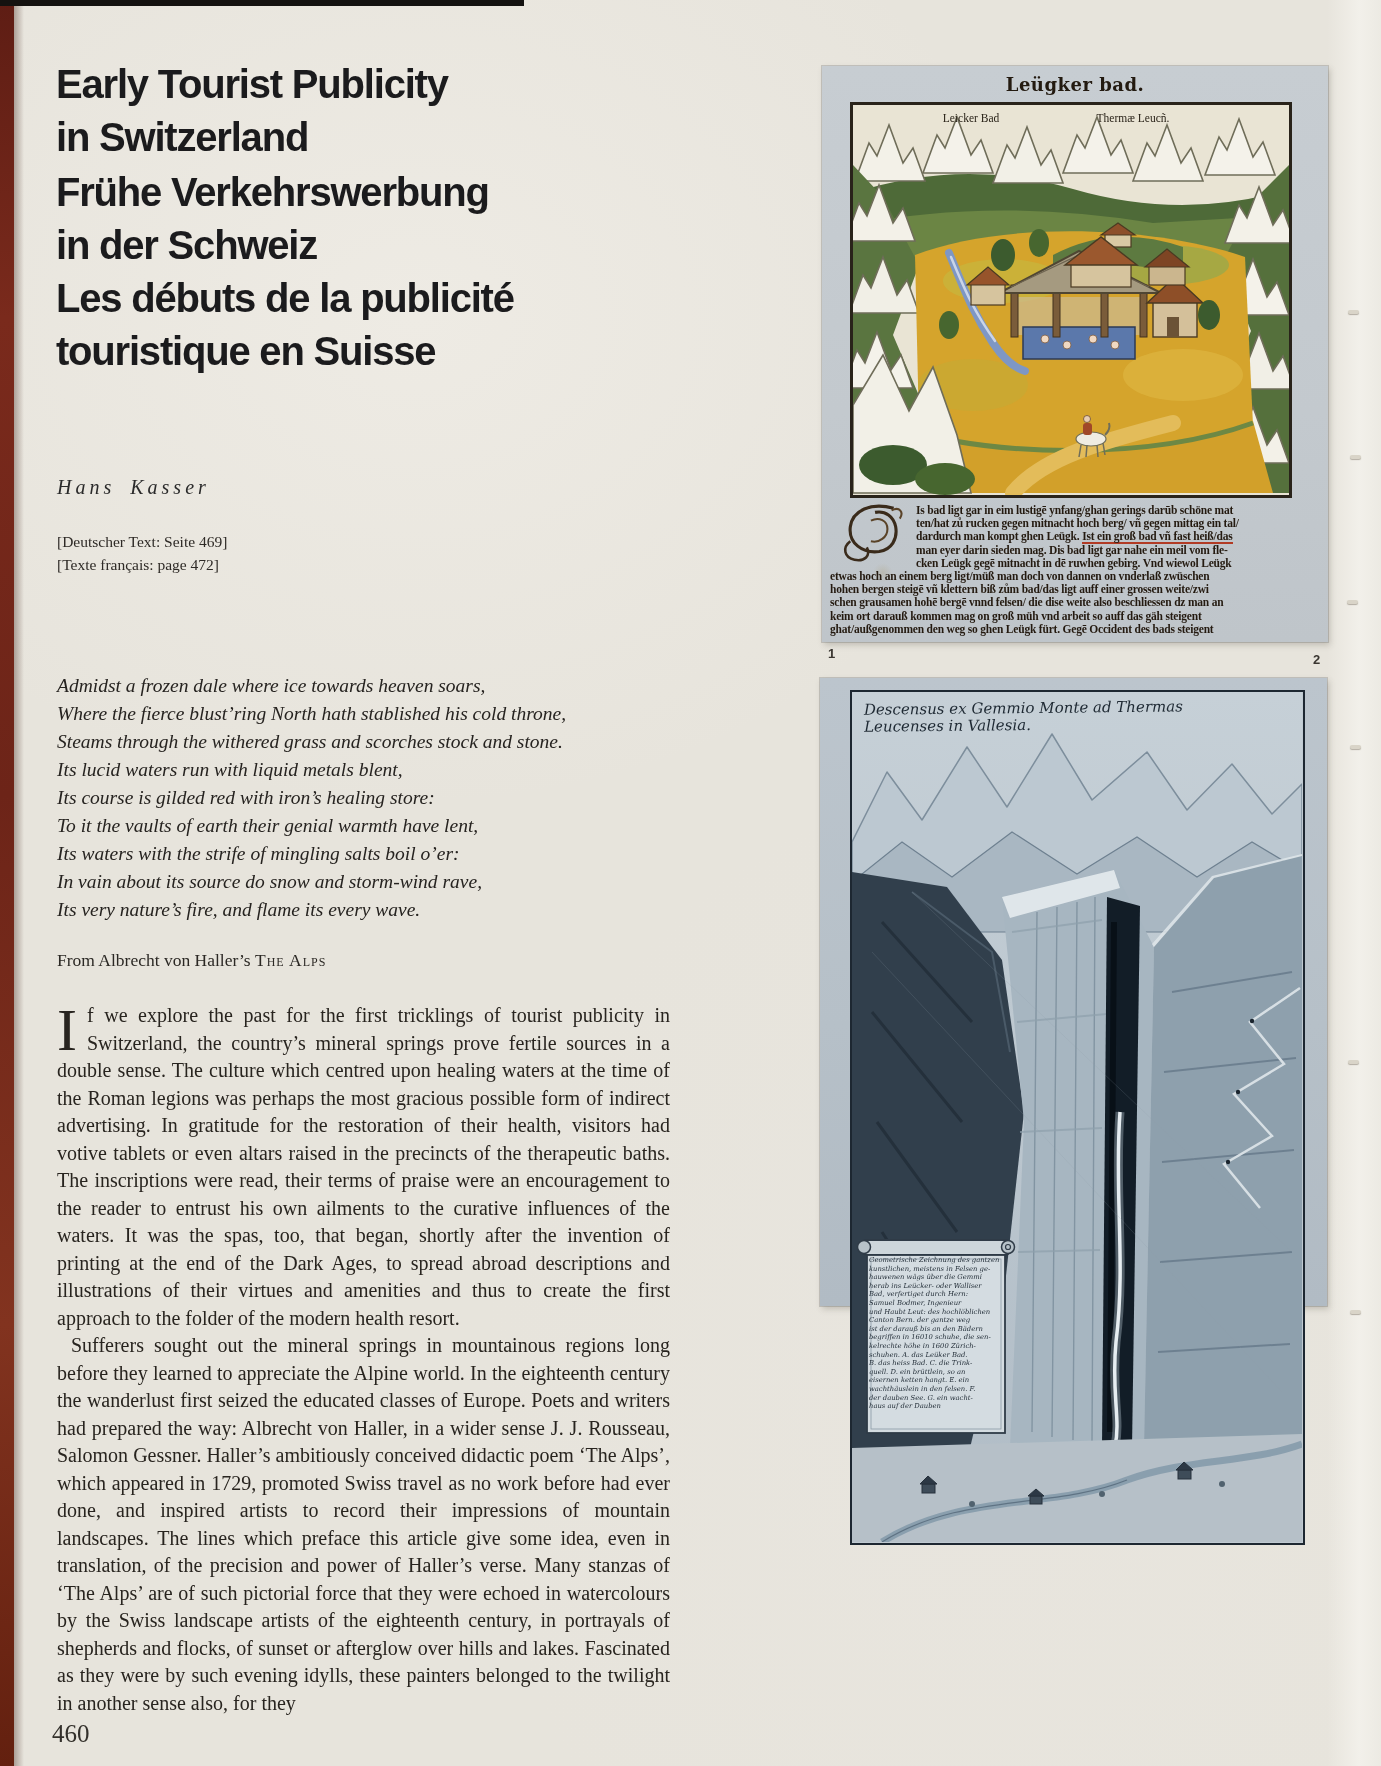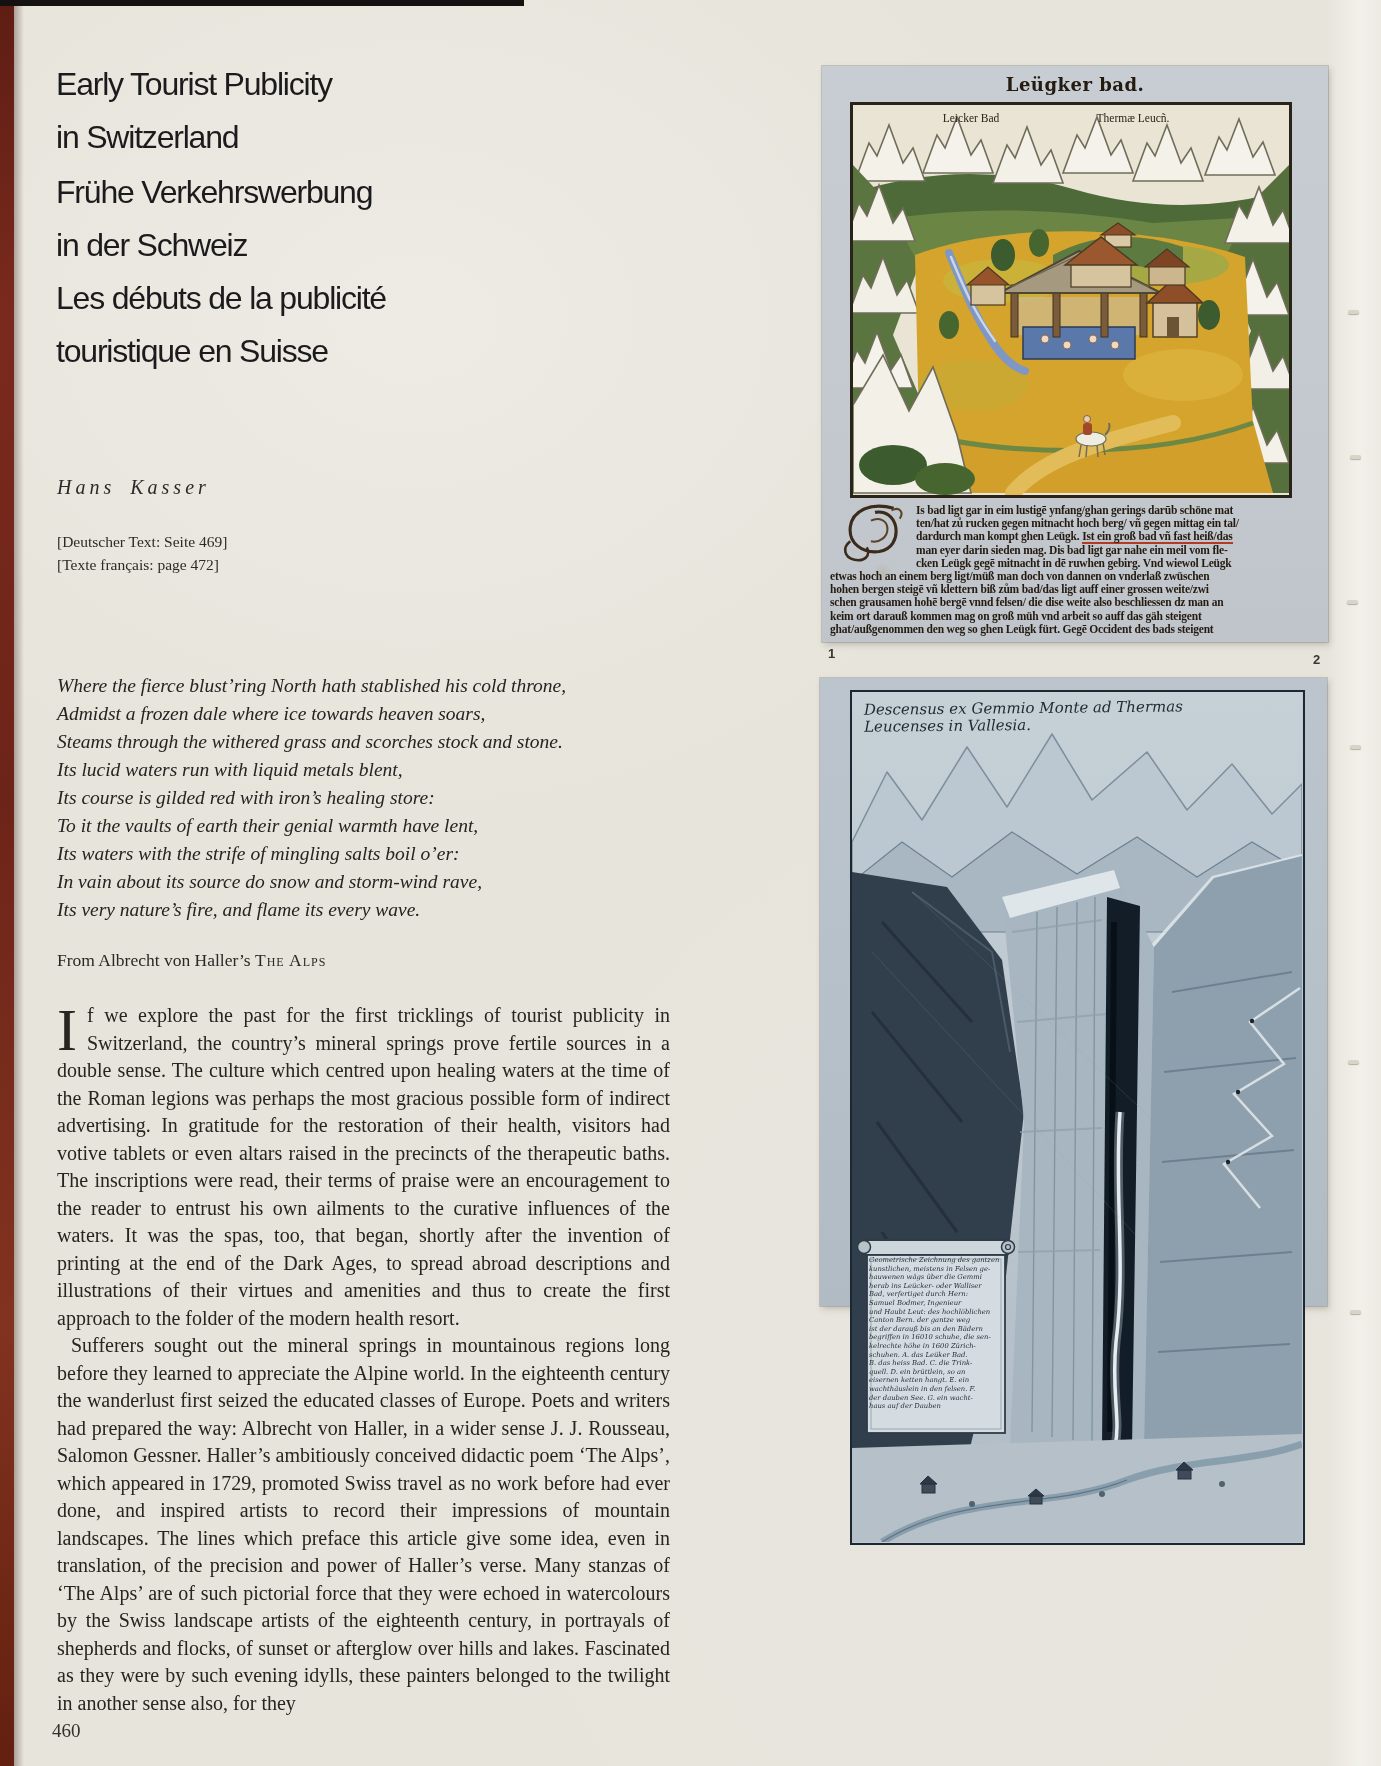--- a/index.html
+++ b/index.html
@@ -13,37 +13,37 @@
   .spine{position:absolute;left:0;top:0;width:14px;height:100%;
     background:linear-gradient(180deg,#5e1d14 0%,#7a2a1c 18%,#6d2418 45%,#82331f 75%,#63200f 100%);}
   .spine-shadow{position:absolute;left:14px;top:0;width:10px;height:100%;
     background:linear-gradient(90deg,rgba(60,30,20,.35),rgba(60,30,20,0));}
   .topbar{position:absolute;left:0;top:0;width:524px;height:6px;background:#141210;}
   .page-edge{position:absolute;right:0;top:0;width:54px;height:100%;
     background:linear-gradient(90deg,rgba(245,243,238,0) 0%,#f2f0ea 60%,#eceae3 100%);}
   .stitch{position:absolute;width:11px;height:4px;border-radius:2px;background:#d9d4c8;
     box-shadow:0 1px 1px rgba(120,110,95,.5);}
   .title{position:absolute;left:56px;margin:0;font-family:"Liberation Sans",sans-serif;
-    font-weight:normal;font-size:32px;line-height:53px;letter-spacing:-1.2px;color:#1b1b1d;}
+    font-weight:bold;font-size:40px;line-height:53px;letter-spacing:-1.2px;color:#1b1b1d;}
   .title span{display:block;}
   .author{position:absolute;left:57px;top:476px;font-style:italic;font-size:20px;
     letter-spacing:4px;word-spacing:6px;color:#2a2a2a;}
   .refs{position:absolute;left:57px;top:531px;font-size:15.5px;line-height:22.5px;color:#2e2a26;}
   .poem{position:absolute;left:57px;top:672px;font-style:italic;font-size:19.5px;
     line-height:28px;color:#262320;}
   .poem span{display:block;}
   .poem-attrib{position:absolute;left:57px;top:950px;font-size:17.5px;color:#2b2824;}
   .poem-attrib .sc{font-variant:small-caps;letter-spacing:1px;}
   .bodytext{position:absolute;left:57px;top:1002px;width:613px;font-size:20px;
     line-height:27.5px;text-align:justify;color:#28241f;}
   .bodytext p{margin:0;}
   .bodytext p + p{text-indent:14px;}
   .dropcap{float:left;font-size:60px;line-height:48px;padding:4px 10px 0 0;
     font-family:"Liberation Serif",serif;color:#28241f;}
-  .pageno{position:absolute;left:52px;top:1720px;font-size:19px;color:#33302b;}
+  .pageno{position:absolute;left:52px;top:1720px;font-size:25px;color:#33302b;}
   
   .fig1{position:absolute;left:822px;top:66px;width:506px;height:576px;
     background:
       radial-gradient(circle 18px at 82% 29%, rgba(190,160,90,.45), rgba(190,160,90,0) 70%),
       radial-gradient(circle 10px at 86% 34%, rgba(185,150,80,.5), rgba(185,150,80,0) 70%),
       radial-gradient(circle 14px at 12% 88%, rgba(170,150,100,.25), rgba(170,150,100,0) 70%),
       linear-gradient(180deg,#c7cdd2 0%,#c3c9ce 60%,#bfc5ca 100%);
     box-shadow:0 0 0 1px rgba(90,90,90,.25), 2px 3px 6px rgba(80,75,65,.25);}
   .plate-title{position:absolute;left:0;top:8px;width:100%;text-align:center;
     font-family:"DejaVu Serif",serif;font-weight:bold;font-size:18px;letter-spacing:.5px;color:#231a10;}
@@ -103,22 +103,22 @@
   </h1>
 
   <div class="author">Hans Kasser</div>
 
   <div class="refs">
     <div>[Deutscher Text: Seite 469]</div>
     <div>[Texte français: page 472]</div>
   </div>
 
   <div class="poem">
+    <span>Admidst a frozen dale where ice towards heaven soars,</span>
     <span>Where the fierce blust’ring North hath stablished his cold throne,</span>
-    <span>Admidst a frozen dale where ice towards heaven soars,</span>
     <span>Steams through the withered grass and scorches stock and stone.</span>
     <span>Its lucid waters run with liquid metals blent,</span>
     <span>Its course is gilded red with iron’s healing store:</span>
     <span>To it the vaults of earth their genial warmth have lent,</span>
     <span>Its waters with the strife of mingling salts boil o’er:</span>
     <span>In vain about its source do snow and storm-wind rave,</span>
     <span>Its very nature’s fire, and flame its every wave.</span>
   </div>
 
   <div class="poem-attrib">

